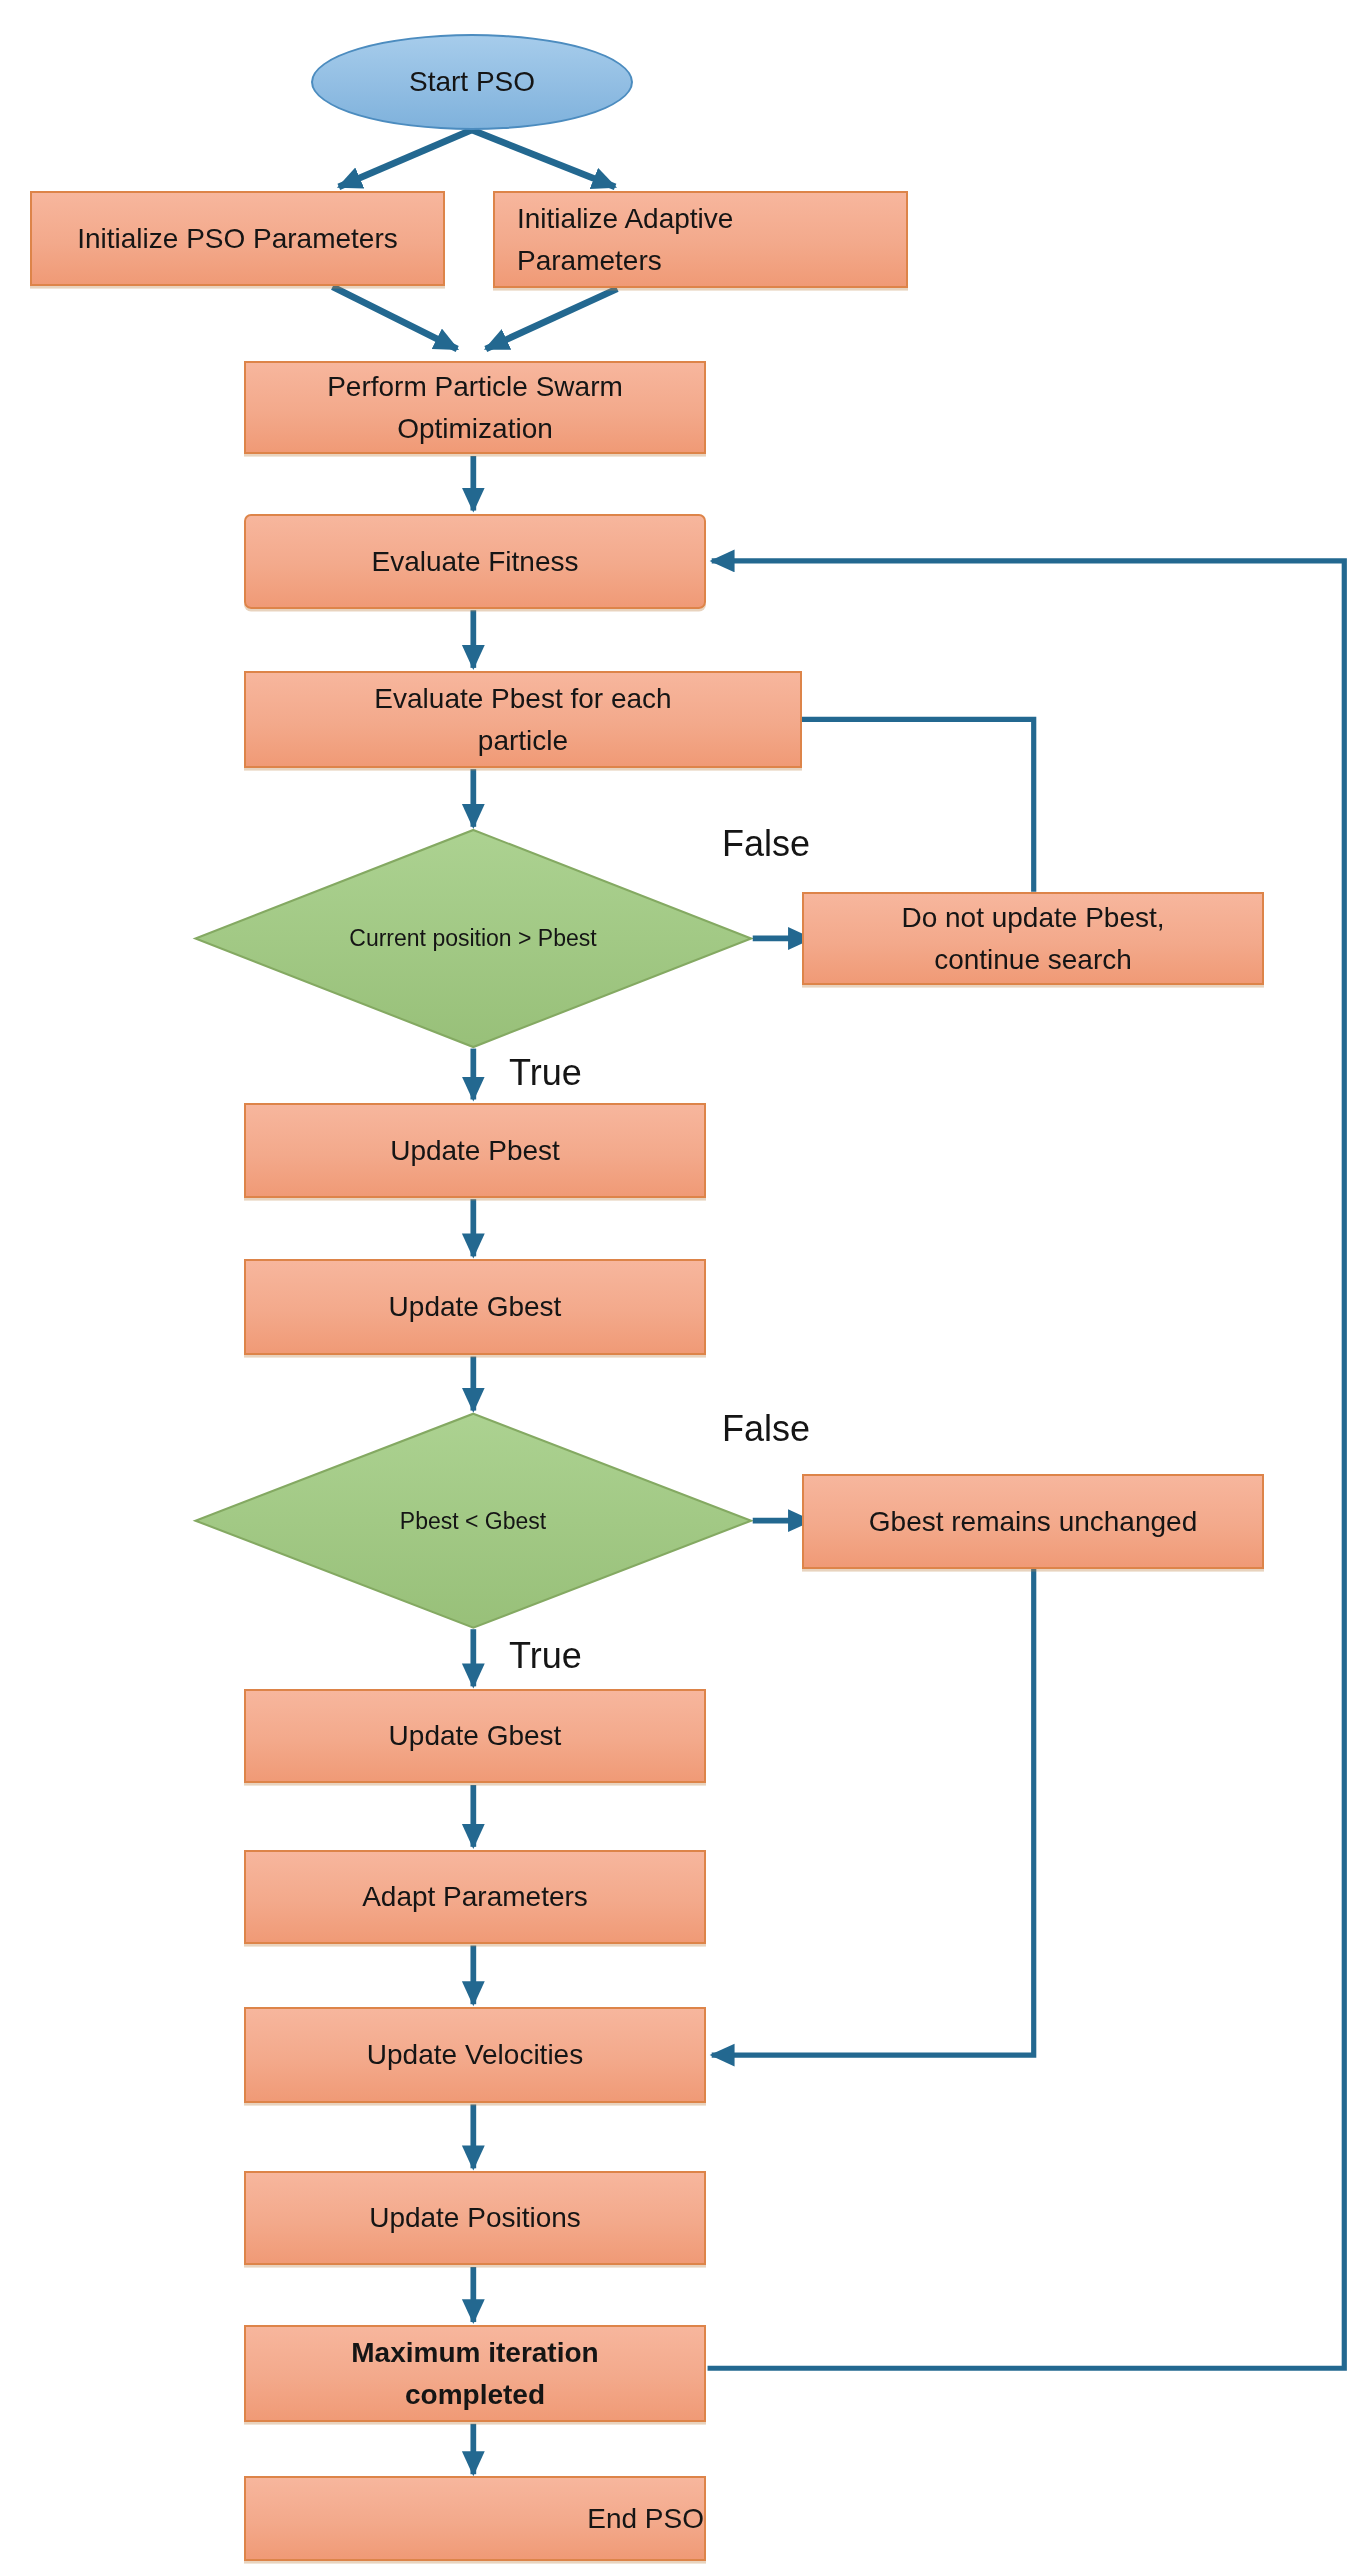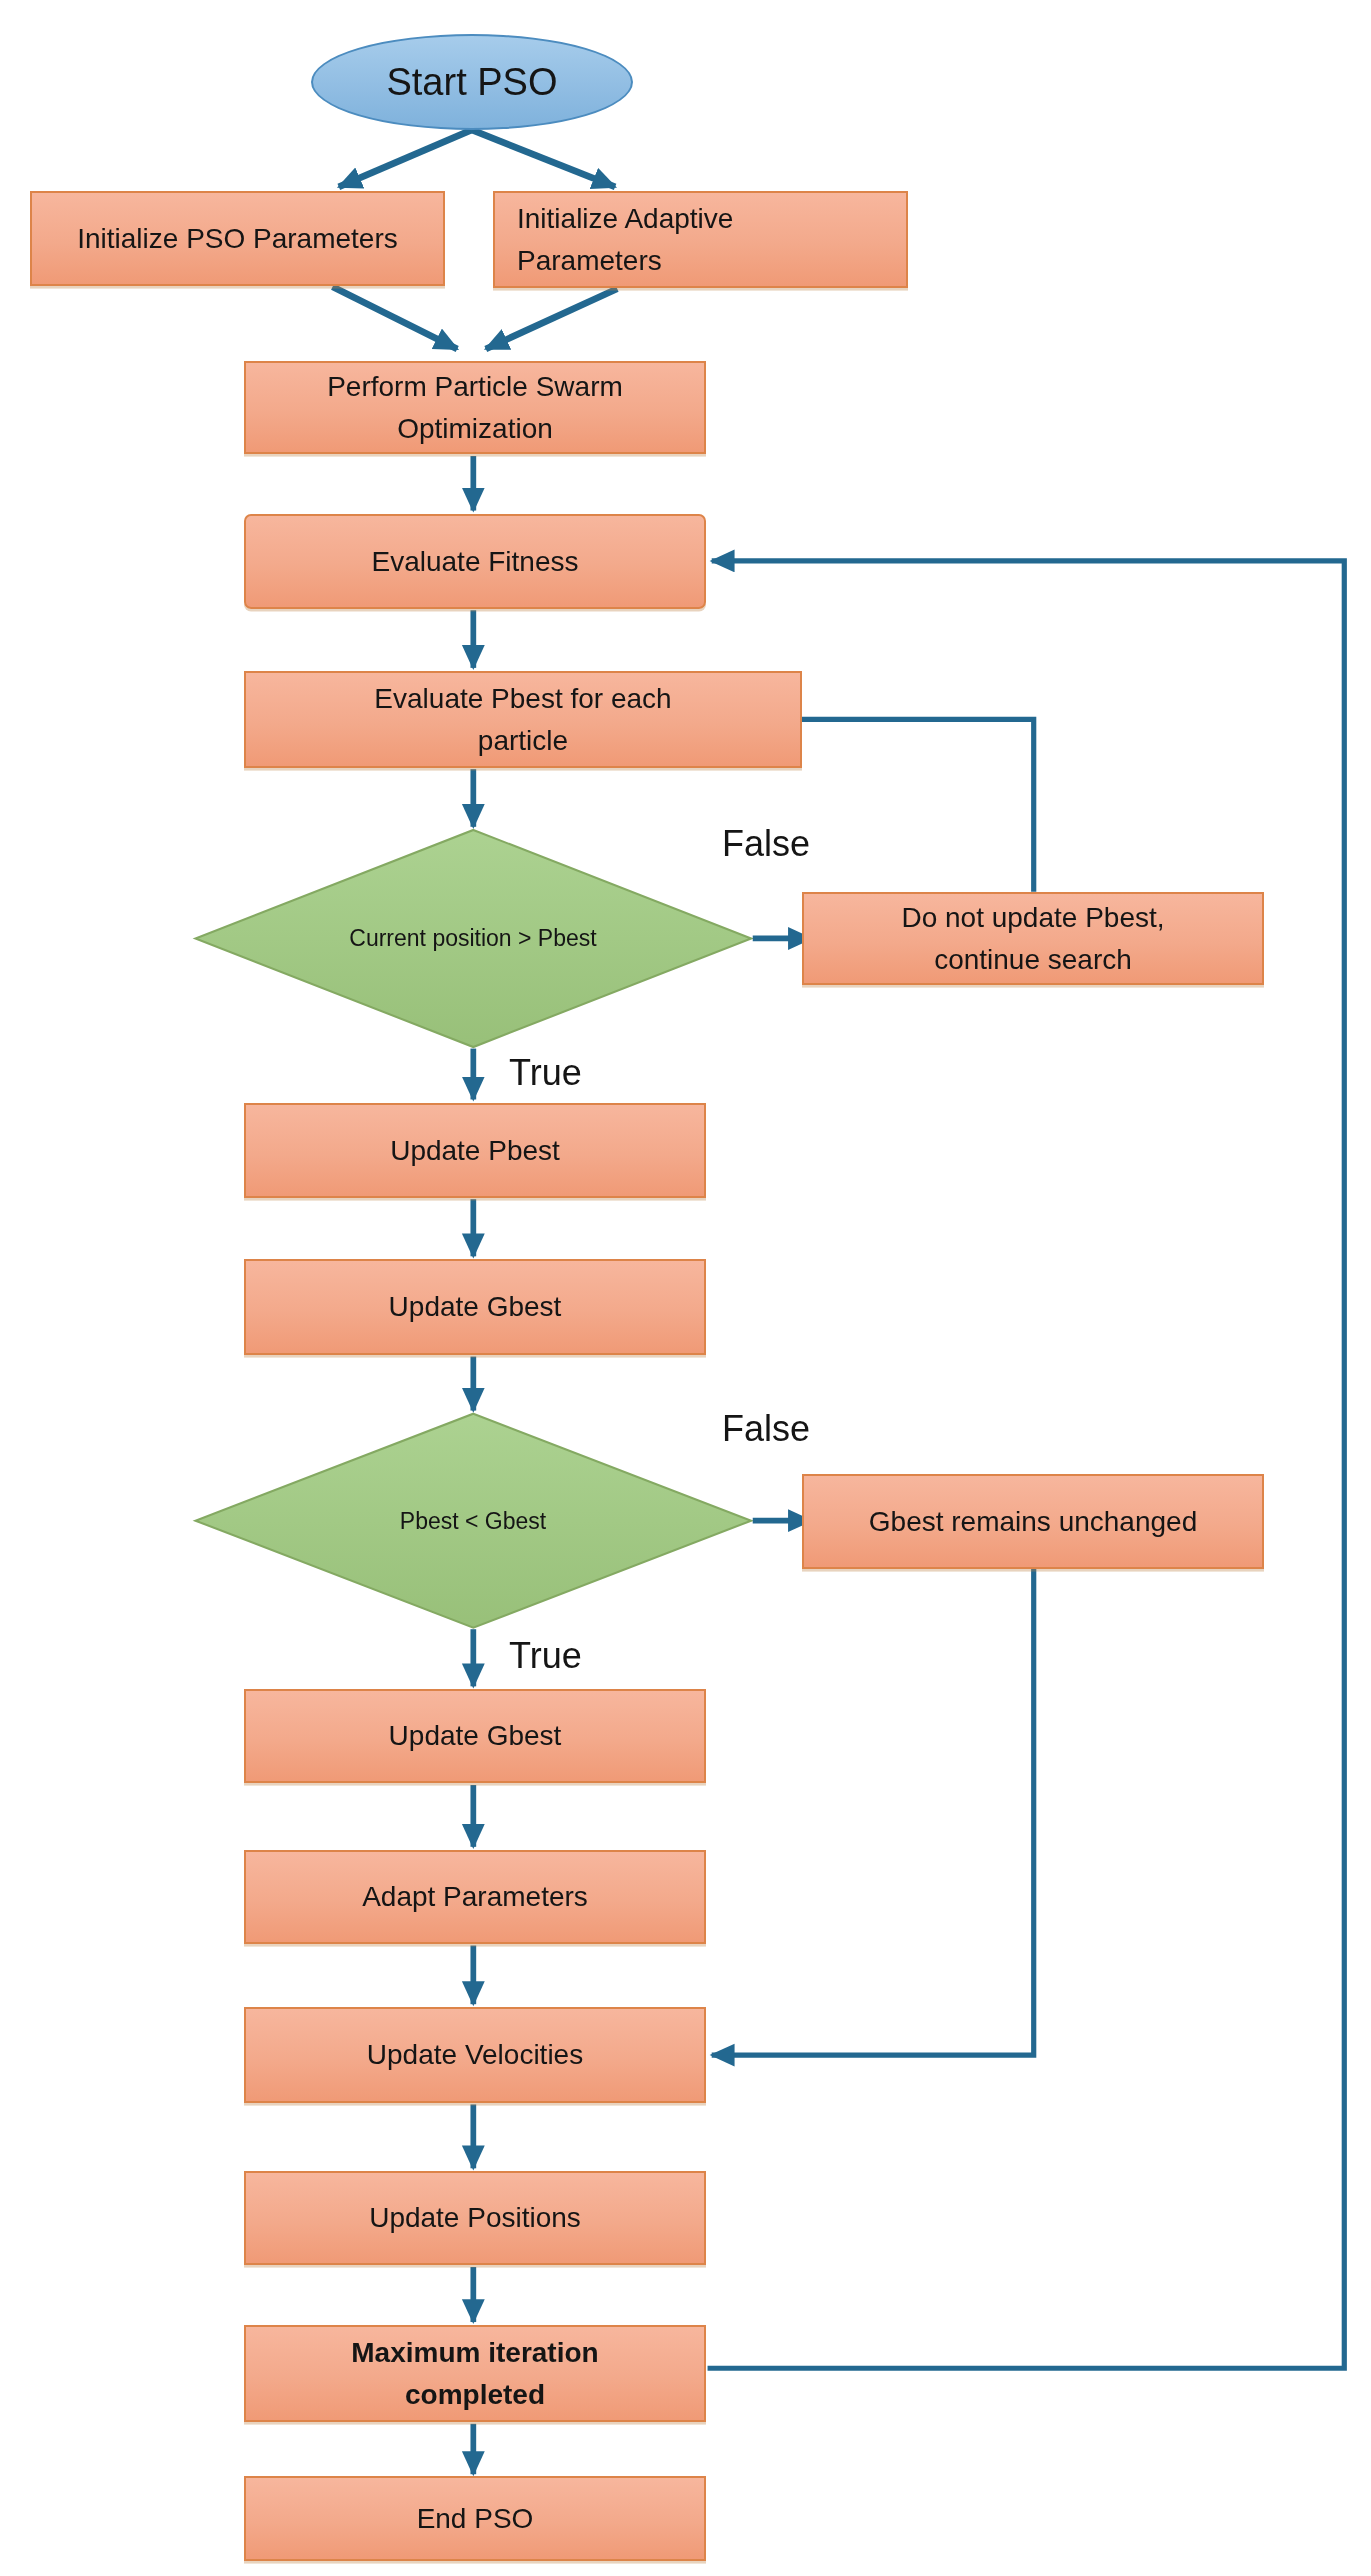--- a/index.html
+++ b/index.html
@@ -30,21 +30,21 @@
   }
   .box {
     background: linear-gradient(180deg, #F7B69D 0%, #F3A98B 55%, #F09A76 100%);
     border: 2.1px solid #DD8449;
     box-shadow: 0 2.6px 0 rgba(190,130,70,0.35);
   }
   .ellipse {
     background: linear-gradient(180deg, #A6CCEB 0%, #8FBCE2 60%, #7FB2DC 100%);
     border: 2.6px solid #4C8CBF;
     border-radius: 50%;
-    font-size: 38px;
+    font-size: 28px;
   }
   .diamond-label {
     position: absolute;
     display: flex;
     align-items: center;
     justify-content: center;
     text-align: right;
     font-size: 23px;
     line-height: 1.5;
     background: transparent;
@@ -154,21 +154,21 @@
   </div>
   <div class="node box" style="left:244px; top:2007px; width:462px; height:96px;">
     <span>Update Velocities</span>
   </div>
   <div class="node box" style="left:244px; top:2171px; width:462px; height:94px;">
     <span>Update Positions</span>
   </div>
   <div class="node box" style="left:244px; top:2325px; width:462px; height:97px;font-weight:bold;">
     <span class="wrap-narrow" style="max-width:291px;">Maximum iteration completed</span>
   </div>
-  <div class="node box" style="left:244px; top:2476px; width:462px; height:85px;">
+  <div class="node box" style="left:244px; top:2476px; width:462px; height:85px;justify-content:flex-end;">
     <span>End PSO</span>
   </div>
 
   <div class="edge-label" style="left:722px; top:823px;">
     <span>False</span>
   </div>
   <div class="edge-label" style="left:509px; top:1052px;">
     <span>True</span>
   </div>
   <div class="edge-label" style="left:722px; top:1408px;">

